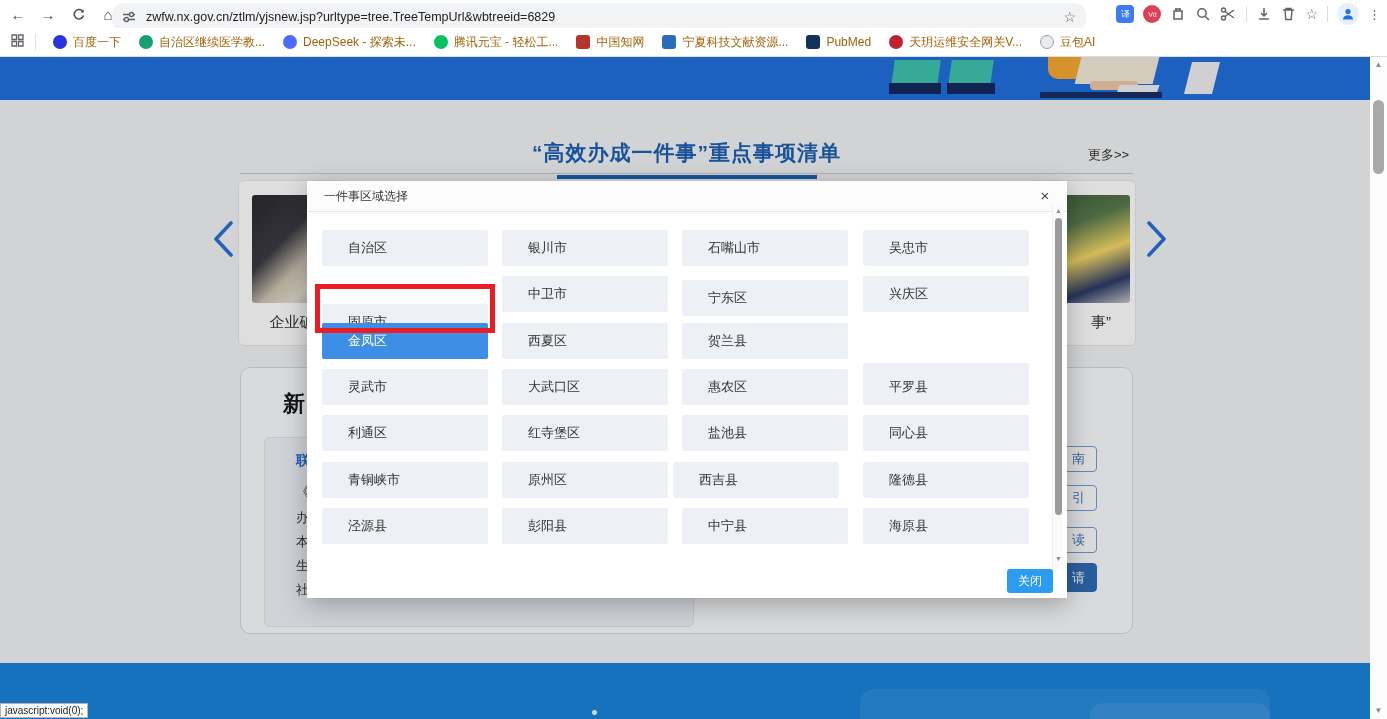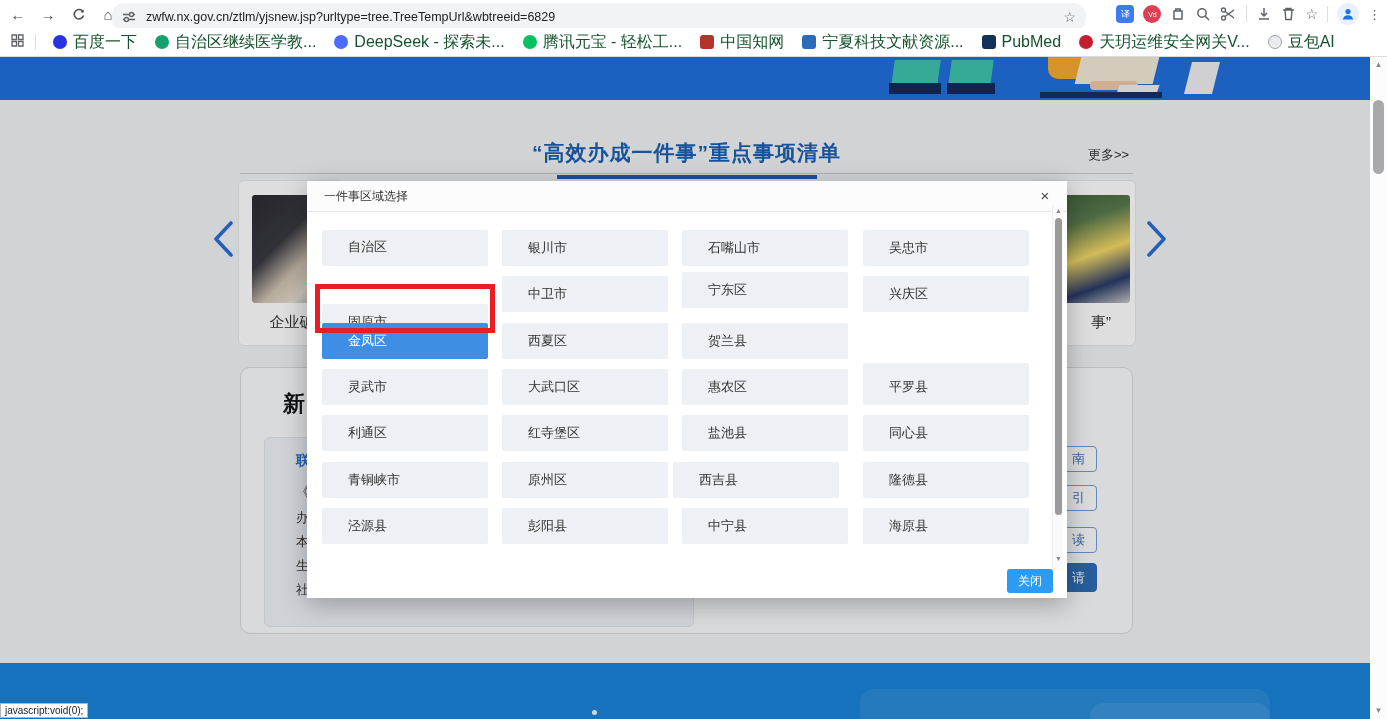--- a/index.html
+++ b/index.html
@@ -17,21 +17,21 @@
   .ext-translate { background:#3d7cf0; border-radius:4px; }
   .ext-vd { background:#dd4054; border-radius:50%; font-size:7px; }
   .vsep { width:1px; height:16px; background:#dadce0; }
   .avatar-wrap { width:22px; height:22px; border-radius:50%; background:#e8f0fe; display:flex; align-items:center; justify-content:center; }
   .kebab { color:#5f6368; font-size:13px; letter-spacing:0; }
 
   
   .bookmarks { position:absolute; left:0; top:28px; width:1387px; height:29px; background:#fff; border-bottom:1px solid #dadce0; display:flex; align-items:center; }
   .bm-item { display:flex; align-items:center; gap:6px; padding:0 9px; height:22px; border-radius:4px; }
   .bm-ico { width:14px; height:14px; flex:0 0 14px; }
-  .bm-label { font-size:16px; color:#14532d; white-space:nowrap; }
+  .bm-label { font-size:12px; color:#a16207; white-space:nowrap; }
 
   
   .page { position:absolute; left:0; top:57px; width:1370px; height:662px; background:#f2f3f4; overflow:hidden; }
   .band { position:absolute; left:0; top:0; width:1370px; height:43px; background:#2270dd; overflow:hidden; }
   .band .shape { position:absolute; }
   .sec-head { position:absolute; left:240px; top:82px; width:893px; text-align:center; }
   .sec-title { font-size:21px; font-weight:bold; color:#1c5fb2; letter-spacing:1px; }
   .sec-underline { width:260px; height:4px; background:#1c5fb2; margin:8px auto 0; }
   .sec-line { position:absolute; left:240px; top:116px; width:893px; height:1px; background:#c9cacc; }
   .more-link { position:absolute; left:1088px; top:89px; font-size:13px; color:#333; }
@@ -251,27 +251,27 @@
   <div class="overlay"></div>
 
   <div class="modal">
     <div class="modal-header">
       <span class="modal-title">一件事区域选择</span>
       <span class="modal-close">×</span>
     </div>
 
     <div class="region-grid">
 
-    <div class="region-btn" style="left: 15px; top: 18px; font-family: Liberation Mono, monospace;">自治区</div>
+    <div class="region-btn" style="left: 15px; top: 18px;">自治区</div>
         <div class="region-btn" style="left: 195px; top: 18px;">银川市</div>
         <div class="region-btn" style="left: 375px; top: 18px;">石嘴山市</div>
         <div class="region-btn" style="left: 556px; top: 18px;">吴忠市</div>
         <div class="region-btn" style="left: 15px; top: 64px; margin-top: 28px;">固原市</div>
         <div class="region-btn" style="left: 195px; top: 64px;">中卫市</div>
-        <div class="region-btn" style="left: 375px; top: 60px;">宁东区</div>
+        <div class="region-btn" style="left: 375px; top: 68px;">宁东区</div>
         <div class="region-btn" style="left: 556px; top: 64px;">兴庆区</div>
         <div class="region-btn selected" style="left: 15px; top: 111px;">金凤区</div>
         <div class="region-btn" style="left: 195px; top: 111px;">西夏区</div>
         <div class="region-btn" style="left: 375px; top: 111px;">贺兰县</div>
         <div class="region-btn" style="left: 556px; top: 111px; margin-top: 40px;">永宁县</div>
         <div class="region-btn" style="left: 15px; top: 157px;">灵武市</div>
         <div class="region-btn" style="left: 375px; top: 157px;">惠农区</div>
         <div class="region-btn" style="left: 195px; top: 157px;">大武口区</div>
         <div class="region-btn" style="left: 556px; top: 157px;">平罗县</div>
         <div class="region-btn" style="left: 15px; top: 203px;">利通区</div>

